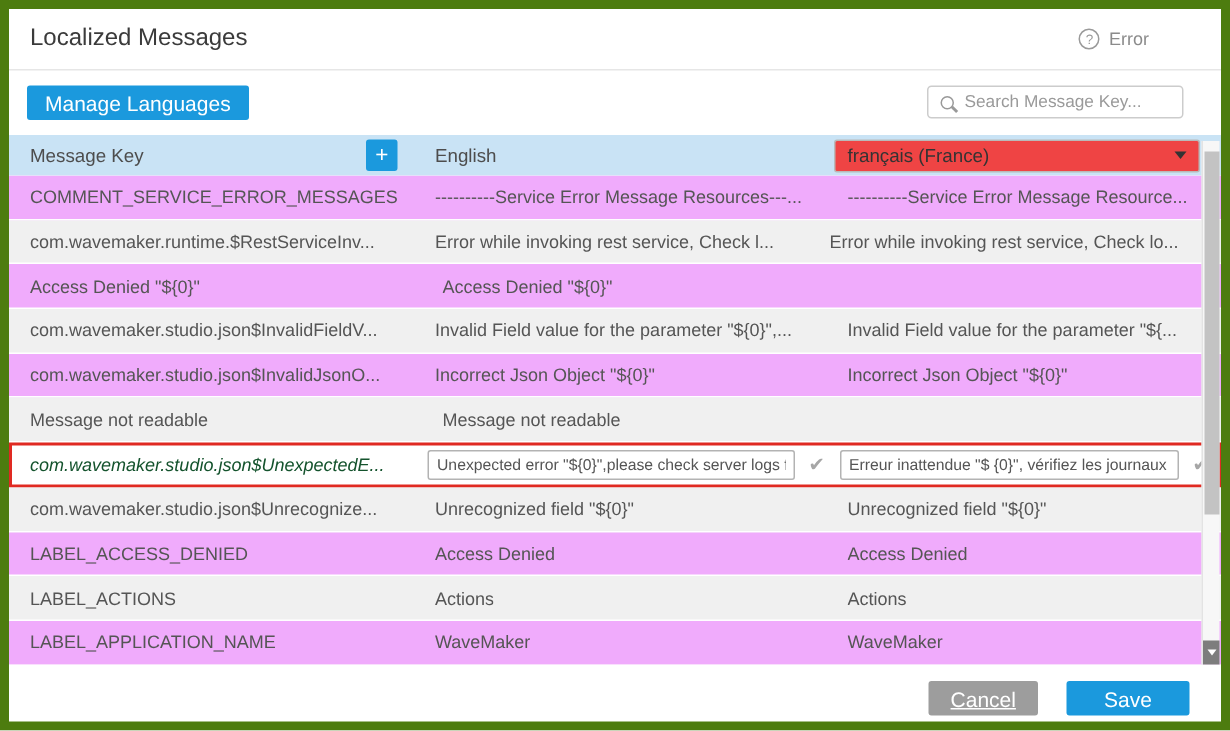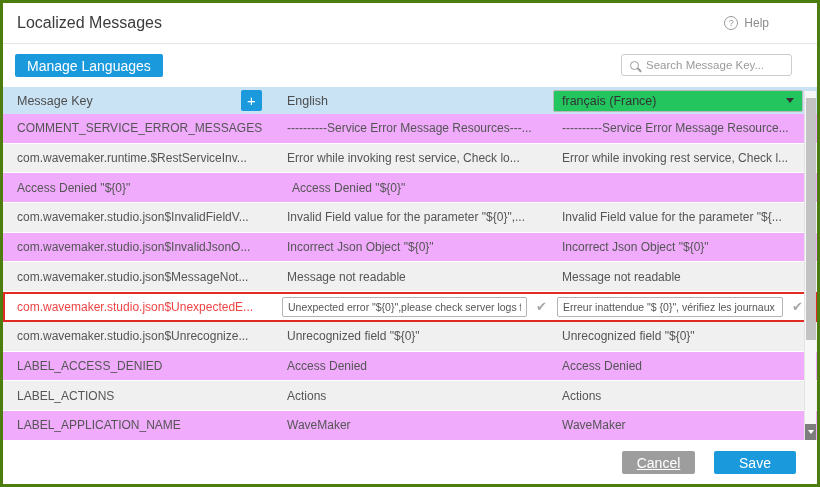--- a/index.html
+++ b/index.html
@@ -1,20 +1,20 @@
 <!DOCTYPE html>
 <html style="--accent: #1b99dd; --table-header-bg: #c9e3f5; --edit-border: #e02a22; --cancel-bg: #9d9d9d;"><head>
 <meta charset="utf-8">
 <style>
   * { margin:0; padding:0; box-sizing:border-box; }
   html,body { background:#e9e9e9; }
   body { font-family:"Liberation Sans", sans-serif; }
   .panel {
     position:relative; width:820px; height:487px; background:#fff;
-    border:3px solid #4d7c0f; overflow:hidden;
+    border:6px solid #4d7c0f; overflow:hidden;
   }
   
   .titlebar { position:absolute; top:0; left:0; right:0; height:41px; background:#fff; border-bottom:1px solid #e6e6e6; }
   .title { position:absolute; left:14px; top:11px; font-size:16px; color:#3b3b3b; font-weight:normal; }
   .help { position:absolute; right:48px; top:13px; display:flex; align-items:center; gap:6px; color:#8b8b8b; font-size:12px; cursor:pointer; }
   .help-icon { width:14px; height:14px; border:1px solid #9a9a9a; border-radius:50%; font-size:9px; line-height:12px; text-align:center; color:#9a9a9a; }
   
   .btn { border:none; border-radius:2px; color:#fff; font-size:14px; font-family:inherit; cursor:pointer; }
   .btn-blue { background:var(--accent, #1b99dd); }
   .btn-gray { background:var(--cancel-bg, #9d9d9d);text-decoration:underline; }
@@ -25,35 +25,35 @@
   .search-input { border:none; outline:none; flex:1; font-size:11.5px; color:#555; font-family:inherit; background:transparent; min-width:0; }
   .search-input::placeholder { color:#9a9a9a; }
   
   .table { position:absolute; left:0; right:0; top:84px; height:353px; }
   .thead { display:flex; height:27px; background:var(--table-header-bg, #c9e3f5); align-items:center; font-size:12.5px; color:#4d4d4d; }
   .th { display:flex; align-items:center; height:100%; }
   .th-key { width:270px; padding-left:14px; }
   .th-en  { width:275px; padding-left:14px;text-align:center; }
   .th-fr  { flex:1; padding-left:5px; padding-right:14px; }
   .add-btn { margin-left:auto; margin-right:11px; width:21px; height:21px; border:none; border-radius:2px; background:var(--accent, #1b99dd); color:#fff; font-size:15px; line-height:19px; cursor:pointer; }
-  .lang-select { flex:1; height:22px; background:#22c55e; border:1px solid #b9b9b9; border-radius:2px; display:flex; align-items:center; justify-content:space-between; padding:0 8px; font-size:12.5px; color:#333; cursor:pointer; }
+  .lang-select { flex:1; height:22px; background:#ef4444; border:1px solid #b9b9b9; border-radius:2px; display:flex; align-items:center; justify-content:space-between; padding:0 8px; font-size:12.5px; color:#333; cursor:pointer; }
   .caret-down { width:0; height:0; border-left:4px solid transparent; border-right:4px solid transparent; border-top:5px solid #333; }
   .tbody { height:326px; overflow:hidden; }
   .row { display:flex; height:29.7px; align-items:center; font-size:12px; color:#555; border-bottom:1px solid #fff; }
   .row.even { background:#f0abfc; }
   .row.odd  { background:#f0f0f0; }
   .row.editing { background:#fff; border:2px solid var(--edit-border, #e02a22); }
   .cell { display:flex; align-items:center; height:100%; overflow:hidden; white-space:nowrap; }
   .cell-key { width:270px; padding-left:14px; }
   .cell-en  { width:275px; padding-left:14px; }
   .cell-fr  { flex:1; padding-left:14px; padding-right:4px; }
   .row.editing .cell-key { padding-left:12px; }
   .row.editing .cell-en, .row.editing .cell-fr { padding-left:7px; }
   .celltext { overflow:hidden; white-space:nowrap; }
-  .link { color:#ef4444; }
+  .link { color:#14532d;font-style:italic; }
   .edit-input { height:20px; border:1px solid #b3b3b3; border-radius:2px; padding:0 5px; font-size:10.5px; color:#555; font-family:inherit; outline:none; }
   .cell-en .edit-input { width:245px; }
   .cell-fr .edit-input { width:226px; }
   .check { color:#a6a6a6; font-size:13px; margin-left:9px; cursor:pointer; }
   
   .vscroll { position:absolute; right:1px; top:4px; width:12px; height:349px; background:#f7f7f7; border-left:1px solid #e3e3e3; }
   .vthumb { position:absolute; left:1px; top:7px; width:10px; height:242px; background:#c3c3c3; cursor:pointer; }
   .scroll-down { position:absolute; left:0; bottom:0; width:11px; height:16px; background:#7d7d7d; display:flex; align-items:center; justify-content:center; cursor:pointer; }
   .tri-down { width:0; height:0; border-left:3.5px solid transparent; border-right:3.5px solid transparent; border-top:4.5px solid #fff; }
   
@@ -63,21 +63,21 @@
 </style>
 </head>
 <body>
 
 <div class="panel">
 
   <div class="titlebar">
     <div class="title">Localized Messages</div>
     <div class="help">
       <span class="help-icon">?</span>
-      <span>Help</span>
+      <span>Error</span>
     </div>
   </div>
 
   <button class="btn btn-blue manage-btn">Manage Languages</button>
 
   <div class="search">
     <span class="search-icon"></span>
     <input class="search-input" placeholder="Search Message Key..." style="">
   </div>
 
@@ -106,26 +106,26 @@
             <span class="celltext">----------Service Error Message Resources---...</span>
           </div>
           <div class="cell cell-fr">
             <span class="celltext">----------Service Error Message Resource...</span>
           </div>
         </div>
         <div class="row odd">
           <div class="cell cell-key">
             <span class="celltext">com.wavemaker.runtime.$RestServiceInv...</span>
           </div>
+          <div class="cell cell-fr">
+            <span class="celltext">Error while invoking rest service, Check l...</span>
+          </div>
           <div class="cell cell-en">
             <span class="celltext">Error while invoking rest service, Check lo...</span>
           </div>
-          <div class="cell cell-fr">
-            <span class="celltext">Error while invoking rest service, Check l...</span>
-          </div>
         </div>
         <div class="row even">
           <div class="cell cell-en">
             <span class="celltext">Access Denied "${0}"</span>
           </div>
           <div class="cell cell-fr">
             <span class="celltext">Access Denied "${0}"</span>
           </div>
         </div>
         <div class="row odd">
@@ -144,23 +144,20 @@
             <span class="celltext">com.wavemaker.studio.json$InvalidJsonO...</span>
           </div>
           <div class="cell cell-en">
             <span class="celltext">Incorrect Json Object "${0}"</span>
           </div>
           <div class="cell cell-fr">
             <span class="celltext">Incorrect Json Object "${0}"</span>
           </div>
         </div>
         <div class="row odd">
-          <div class="cell cell-key">
-            <span class="celltext">com.wavemaker.studio.json$MessageNot...</span>
-          </div>
           <div class="cell cell-en">
             <span class="celltext">Message not readable</span>
           </div>
           <div class="cell cell-fr">
             <span class="celltext">Message not readable</span>
           </div>
         </div>
         <div class="row even editing">
           <div class="cell cell-key">
             <span class="celltext link">com.wavemaker.studio.json$UnexpectedE...</span>

